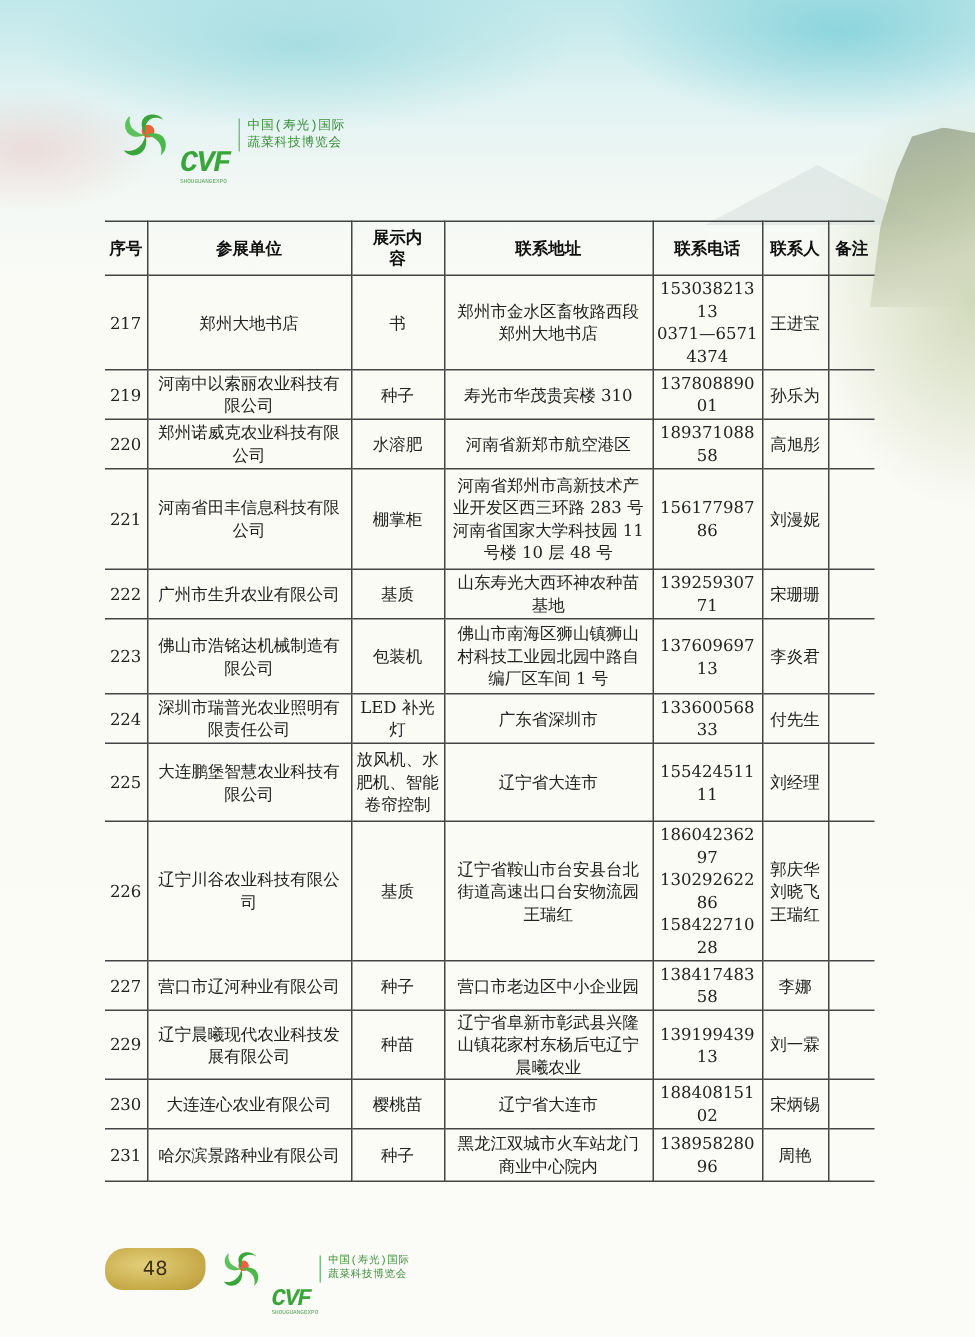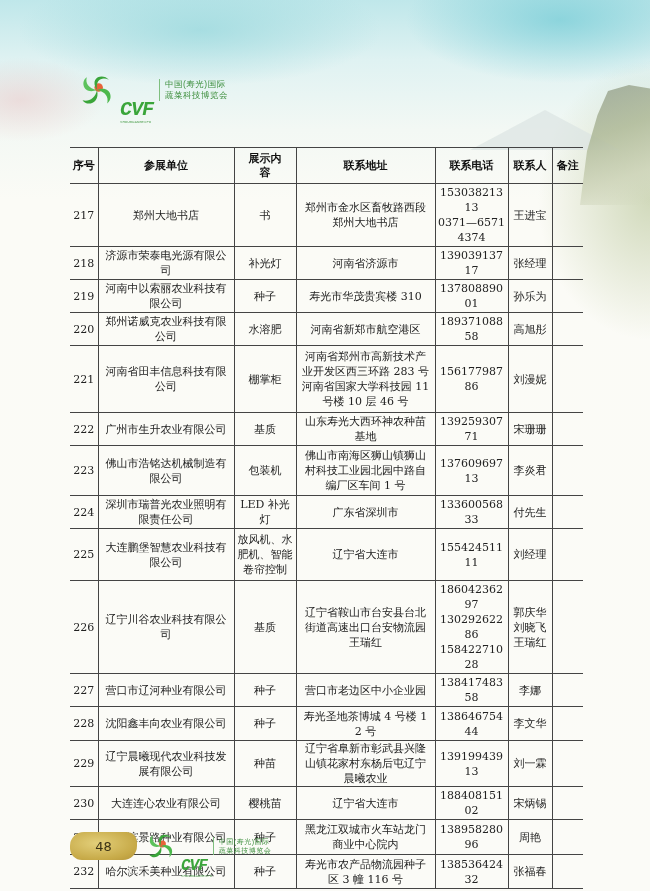--- a/index.html
+++ b/index.html
@@ -37,21 +37,21 @@
     color: #3aa53a; font-size: 20px; letter-spacing: -1px; margin-left: 6px; line-height: 1;
     position: relative;
     margin-top: 40px;
   }
   .logo-cvf small {
     position: absolute; left: 0; top: 20px; font-size: 4px; color: #5aa55a; letter-spacing: 0; font-style: normal; font-weight: normal;
     white-space: nowrap;
   }
   .logo-divider { width: 1px; height: 22px; background: #7fbf7f; margin: 0 5px 0 6px; }
   .logo-text {
-    font-family: Liberation Sans, sans-serif; font-size: 8.5px; color: #3d8f3d; line-height: 11px;
+    font-family: Liberation Mono, monospace; font-size: 8.5px; color: #3d8f3d; line-height: 11px;
     letter-spacing: 0.5px;
   }
 
   
   .tbl {
     position: absolute; left: 70px; top: 147px; width: 513px;
     border-collapse: collapse; table-layout: fixed;
     font-size: 11px; color: #222;
   }
   .tbl th, .tbl td {
@@ -136,29 +136,20 @@
   <tbody id="tbody">
       <tr style="height: 53px;">
         <td class="num">217</td>
         <td class="exh">郑州大地书店</td>
         <td class="ex">书</td>
         <td class="addr">郑州市金水区畜牧路西段郑州大地书店</td>
         <td class="phone">15303821313<br>0371—65714374</td>
         <td class="ct">王进宝</td>
         <td class="notes"></td>
       </tr>
-      <tr style="height: 24px;">
-        <td class="num">218</td>
-        <td class="exh">济源市荣泰电光源有限公司</td>
-        <td class="ex">补光灯</td>
-        <td class="addr">河南省济源市</td>
-        <td class="phone">13903913717</td>
-        <td class="ct">张经理</td>
-        <td class="notes"></td>
-      </tr>
       <tr style="height: 32px;">
         <td class="num">219</td>
         <td class="exh">河南中以索丽农业科技有限公司</td>
         <td class="ex">种子</td>
         <td class="addr">寿光市华茂贵宾楼 310</td>
         <td class="phone">13780889001</td>
         <td class="ct">孙乐为</td>
         <td class="notes"></td>
       </tr>
       <tr style="height: 30px;">
@@ -167,21 +158,21 @@
         <td class="ex">水溶肥</td>
         <td class="addr">河南省新郑市航空港区</td>
         <td class="phone">18937108858</td>
         <td class="ct">高旭彤</td>
         <td class="notes"></td>
       </tr>
       <tr style="height: 67px;">
         <td class="num">221</td>
         <td class="exh">河南省田丰信息科技有限公司</td>
         <td class="ex">棚掌柜</td>
-        <td class="addr">河南省郑州市高新技术产业开发区西三环路 283 号河南省国家大学科技园 11 号楼 10 层 46 号</td>
+        <td class="addr">河南省郑州市高新技术产业开发区西三环路 283 号河南省国家大学科技园 11 号楼 10 层 48 号</td>
         <td class="phone">15617798786</td>
         <td class="ct">刘漫妮</td>
         <td class="notes"></td>
       </tr>
       <tr style="height: 31px;">
         <td class="num">222</td>
         <td class="exh">广州市生升农业有限公司</td>
         <td class="ex">基质</td>
         <td class="addr">山东寿光大西环神农种苗基地</td>
         <td class="phone">13925930771</td>
@@ -226,29 +217,20 @@
       </tr>
       <tr style="height: 25px;">
         <td class="num">227</td>
         <td class="exh">营口市辽河种业有限公司</td>
         <td class="ex">种子</td>
         <td class="addr">营口市老边区中小企业园</td>
         <td class="phone">13841748358</td>
         <td class="ct">李娜</td>
         <td class="notes"></td>
       </tr>
-      <tr style="height: 34px;">
-        <td class="num">228</td>
-        <td class="exh">沈阳鑫丰向农业有限公司</td>
-        <td class="ex">种子</td>
-        <td class="addr">寿光圣地茶博城 4 号楼 12 号</td>
-        <td class="phone">13864675444</td>
-        <td class="ct">李文华</td>
-        <td class="notes"></td>
-      </tr>
       <tr style="height: 46px;">
         <td class="num">229</td>
         <td class="exh">辽宁晨曦现代农业科技发展有限公司</td>
         <td class="ex">种苗</td>
         <td class="addr">辽宁省阜新市彰武县兴隆山镇花家村东杨后屯辽宁晨曦农业</td>
         <td class="phone">13919943913</td>
         <td class="ct">刘一霖</td>
         <td class="notes"></td>
       </tr>
       <tr style="height: 25px; margin-left: 40px;">
@@ -260,29 +242,20 @@
         <td class="ct">宋炳锡</td>
         <td class="notes"></td>
       </tr>
       <tr style="height: 35px;">
         <td class="num">231</td>
         <td class="exh">哈尔滨景路种业有限公司</td>
         <td class="ex">种子</td>
         <td class="addr">黑龙江双城市火车站龙门商业中心院内</td>
         <td class="phone">13895828096</td>
         <td class="ct">周艳</td>
-        <td class="notes"></td>
-      </tr>
-      <tr style="height: 34px;">
-        <td class="num">232</td>
-        <td class="exh">哈尔滨禾美种业有限公司</td>
-        <td class="ex">种子</td>
-        <td class="addr">寿光市农产品物流园种子区 3 幢 116 号</td>
-        <td class="phone">13853642432</td>
-        <td class="ct">张福春</td>
         <td class="notes"></td>
       </tr>
     </tbody>
 </table>
 
 <div class="footer">
   <div class="page-badge">
     <span>48</span>
   </div>
   <div class="logo-inner">

